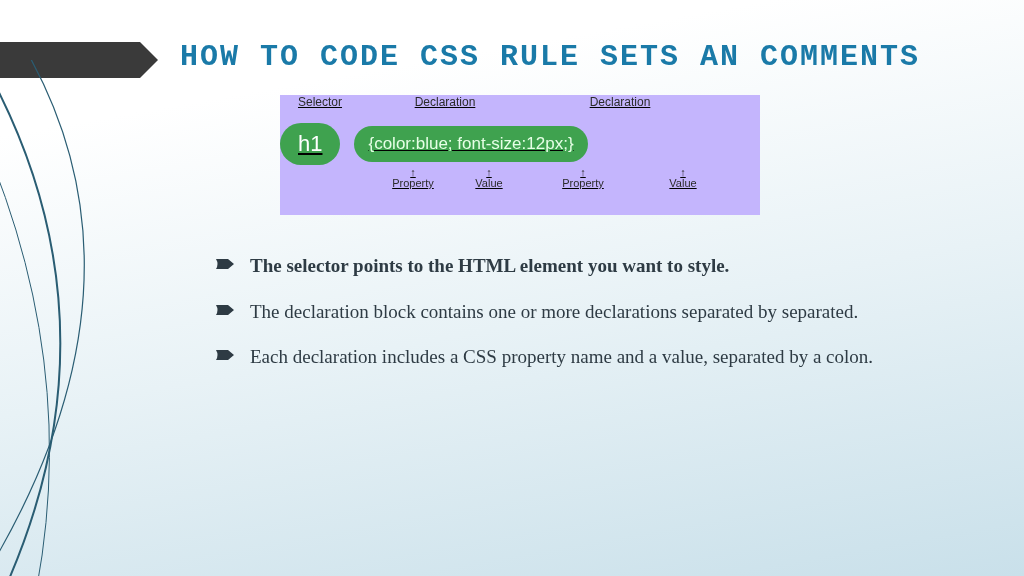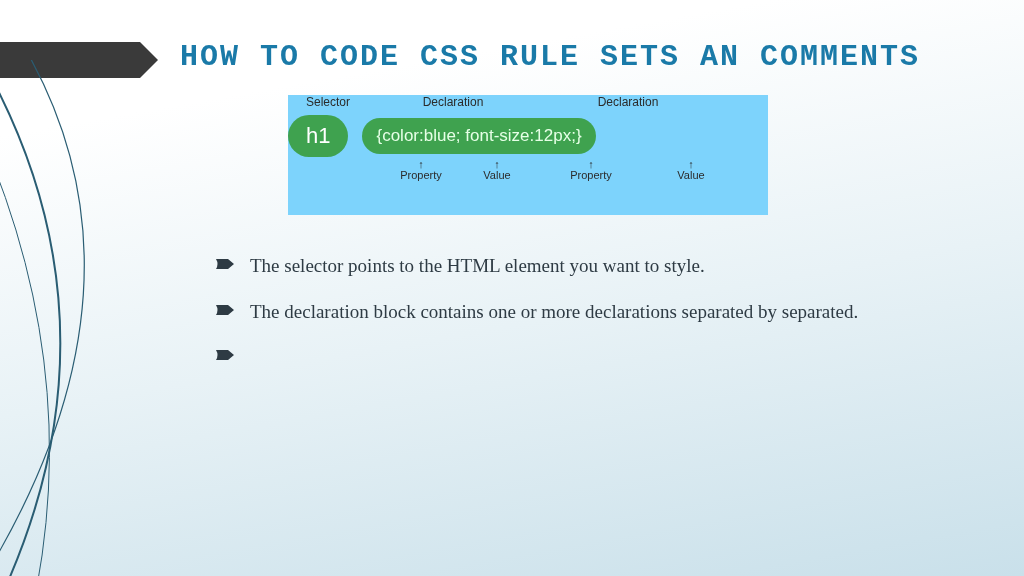--- a/index.html
+++ b/index.html
@@ -52,40 +52,41 @@
     letter-spacing: 2px;
     color: #1a7aa8;
     font-variant: small-caps;
     text-transform: uppercase;
   }
 
   
   .diagram {
     position: absolute;
     top: 95px;
-    left: 288px;
+    left: 280px;
     width: 480px;
     height: 120px;
-    background: #7dd3fc;
+    background: #c4b5fd;
+    text-decoration: underline;
   }
   .diagram .top-labels {
     display: flex;
     font-size: 12px;
     color: #2b2b2b;
     font-family: Arial, sans-serif;
   }
   .diagram .top-labels span { text-align: center; }
   .tl-sel { width: 80px; }
   .tl-dec1 { width: 170px; }
   .tl-dec2 { width: 180px; }
 
   .diagram .pill-row {
     display: flex;
     align-items: center;
-    margin-top: 6px;
+    margin-top: 14px;
     gap: 14px;
   }
   .pill-sel {
     background: #3fa24f;
     color: #fff;
     font-family: Arial, sans-serif;
     font-size: 22px;
     padding: 8px 18px;
     border-radius: 22px;
   }
@@ -191,30 +192,31 @@
   </div>
   <div class="arrows-row">
     <div class="ar ar1">Property</div>
     <div class="ar ar2">Value</div>
     <div class="ar ar3">Property</div>
     <div class="ar ar4">Value</div>
   </div>
 </div>
 
 <ul class="bullets">
-  <li style="list-style: none;">
+  <li style="list-style: none; font-weight: bold;">
     <svg class="tag-bullet" viewBox="0 0 20 14">
         <path d="M0 2 L12 2 L18 7 L12 12 L0 12 Q3 7 0 2 Z" fill="#2e3b44"></path>
       </svg>
     <span>The selector points to the HTML element you want to style.</span>
   </li>
   <li style="list-style: none;">
     <svg class="tag-bullet" viewBox="0 0 20 14">
         <path d="M0 2 L12 2 L18 7 L12 12 L0 12 Q3 7 0 2 Z" fill="#2e3b44"></path>
       </svg>
     <span>The declaration block contains one or more declarations separated by separated.</span>
   </li>
   <li style="list-style: none;">
     <svg class="tag-bullet" viewBox="0 0 20 14">
         <path d="M0 2 L12 2 L18 7 L12 12 L0 12 Q3 7 0 2 Z" fill="#2e3b44"></path>
       </svg>
+    <span>Each declaration includes a CSS property name and a value, separated by a colon.</span>
   </li>
 </ul>
 
 </body></html>

